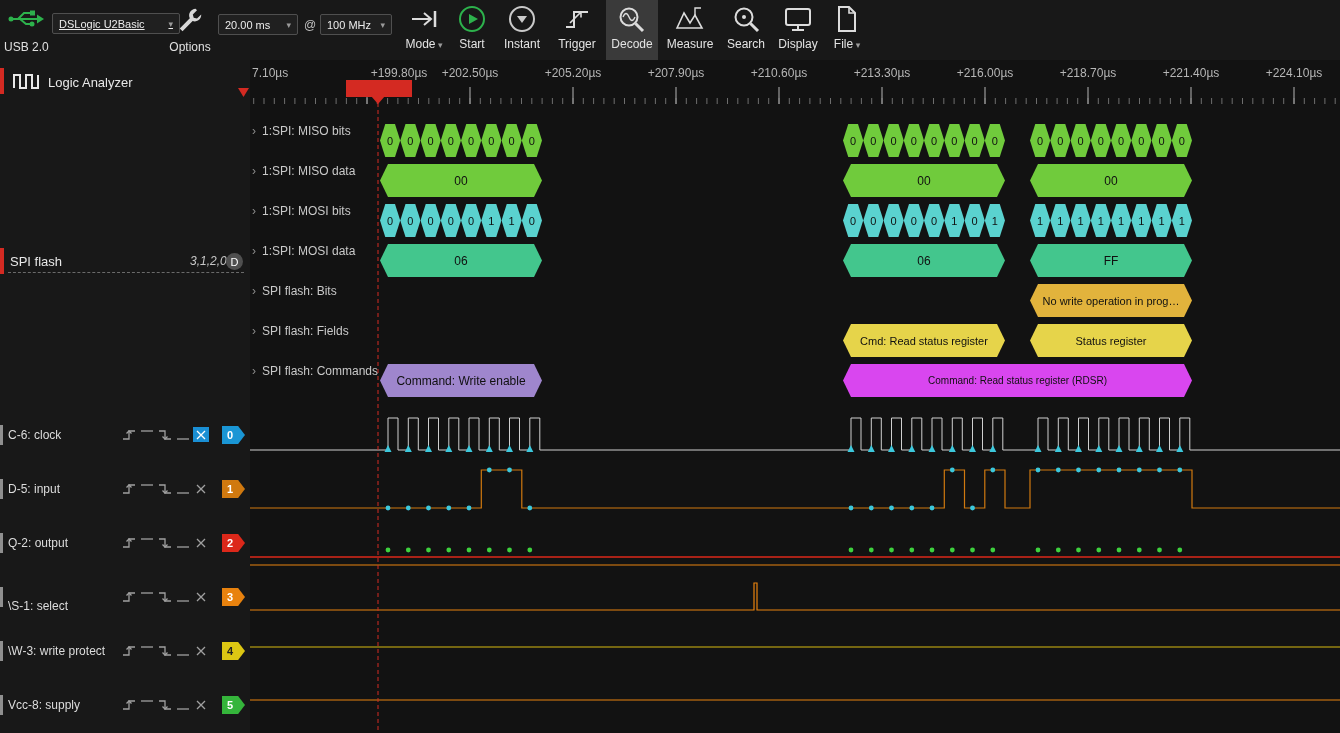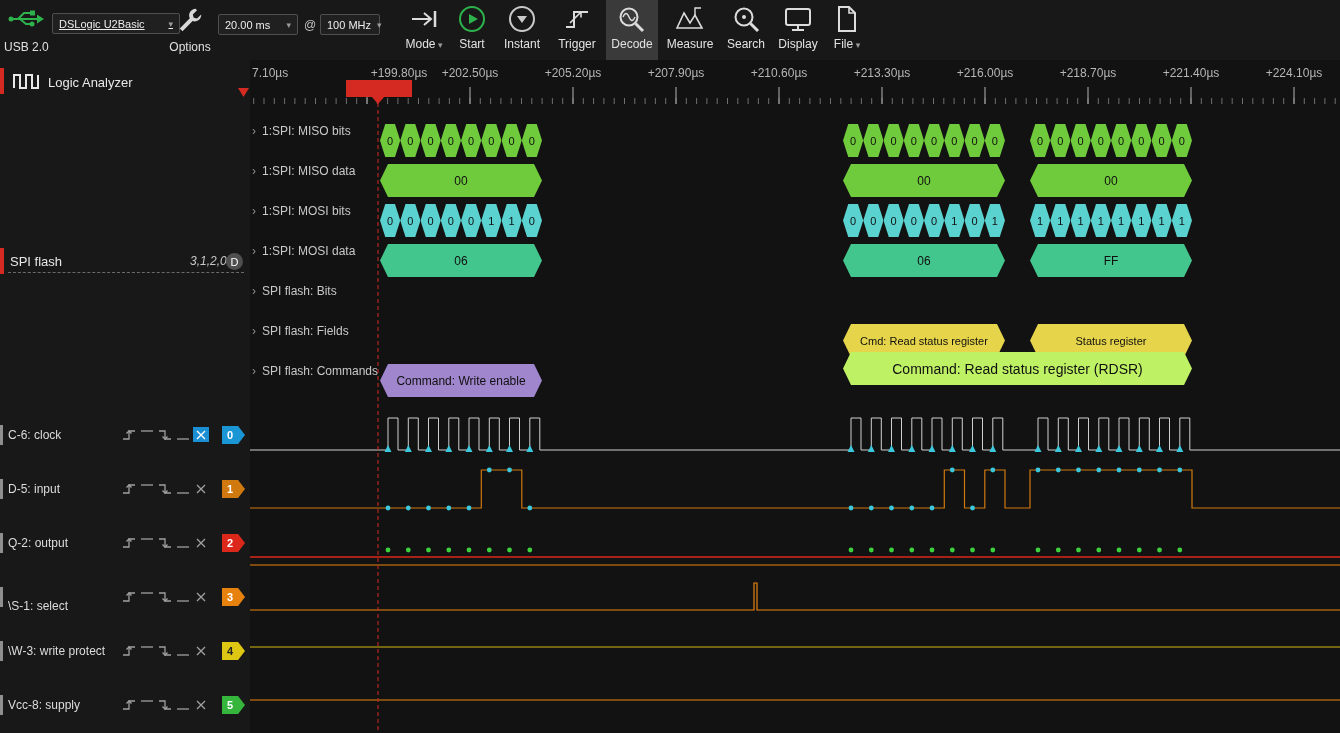--- a/index.html
+++ b/index.html
@@ -69,21 +69,21 @@
       <svg width="28" height="28" viewBox="0 0 30 30">
           <path d="M21 3 a7 7 0 0 0 -6.2 10.2 L4 24 l3 3 L17.8 16.2 A7 7 0 0 0 27 9 l-4.5 4.5 -3.5 -1 -1 -3.5 L22.5 4.5 Z" fill="#d8d8d8"></path>
         </svg>
     </span>
     <div class="tool-label" style="left:164px;top:40px;width:52px;text-align:center;">Options</div>
     <div class="combo" style="left:218px;top:14px;width:80px;">
       <span>20.00 ms</span>
         <span class="arrow">▾</span>
     </div>
     <div class="tool-label" style="left:304px;top:18px;color:#c0c0c0;">@</div>
-    <div class="combo" style="left:320px;top:14px;width:60px;">
+    <div class="combo" style="left:320px;top:14px;width:72px;">
       <span>100 MHz</span>
         <span class="arrow">▾</span>
     </div>
     <div id="toolbar-buttons">
         <div class="tbtn" style="left:401px;width:46px;">
     <div class="ticon">
             <svg width="30" height="28" viewBox="0 0 30 28">
               <path d="M3 14 H21" stroke="#dcdcdc" fill="none" stroke-width="2"></path>
               <path d="M15 8 L22 14 L15 20" stroke="#dcdcdc" fill="none" stroke-width="2"></path>
               <path d="M26 6 V22" stroke="#dcdcdc" fill="none" stroke-width="2.5"></path>
@@ -641,17 +641,18 @@
     <div class="hexbox" style="left:1030px;top:164px;width:162px;background:#70cb3c;">00</div>
     <div class="hexbox bitcell" style="left:1030px;top:204px;width:20.25px;background:#5ad2cf;font-size:11px;">1</div>
     <div class="hexbox bitcell" style="left:1050.25px;top:204px;width:20.25px;background:#5ad2cf;font-size:11px;">1</div>
     <div class="hexbox bitcell" style="left:1070.5px;top:204px;width:20.25px;background:#5ad2cf;font-size:11px;">1</div>
     <div class="hexbox bitcell" style="left:1090.75px;top:204px;width:20.25px;background:#5ad2cf;font-size:11px;">1</div>
     <div class="hexbox bitcell" style="left:1111px;top:204px;width:20.25px;background:#5ad2cf;font-size:11px;">1</div>
     <div class="hexbox bitcell" style="left:1131.25px;top:204px;width:20.25px;background:#5ad2cf;font-size:11px;">1</div>
     <div class="hexbox bitcell" style="left:1151.5px;top:204px;width:20.25px;background:#5ad2cf;font-size:11px;">1</div>
     <div class="hexbox bitcell" style="left:1171.75px;top:204px;width:20.25px;background:#5ad2cf;font-size:11px;">1</div>
     <div class="hexbox" style="left:1030px;top:244px;width:162px;background:#43c68d;">FF</div>
+    <div class="hexbox" style="left:1030px;top:284px;width:162px;background:#e2b33c;font-size:11px;">No write operation in prog…</div>
     <div class="hexbox" style="left:843px;top:324px;width:162px;background:#e6d44a;font-size:11px;">Cmd: Read status register</div>
     <div class="hexbox" style="left:1030px;top:324px;width:162px;background:#e6d44a;font-size:11px;">Status register</div>
     <div class="hexbox" style="left:380px;top:364px;width:162px;background:#9f86cd;font-size:12px;">Command: Write enable</div>
-    <div class="hexbox" style="left:843px;top:352px;width:349px;background:#bef264;font-size:14px;">Command: Read status register (RDSR)</div>
+    <div class="hexbox" style="left:843px;top:364px;width:349px;background:#d946ef;font-size:10px;">Command: Read status register (RDSR)</div>
   </div>
 
 </body></html>

